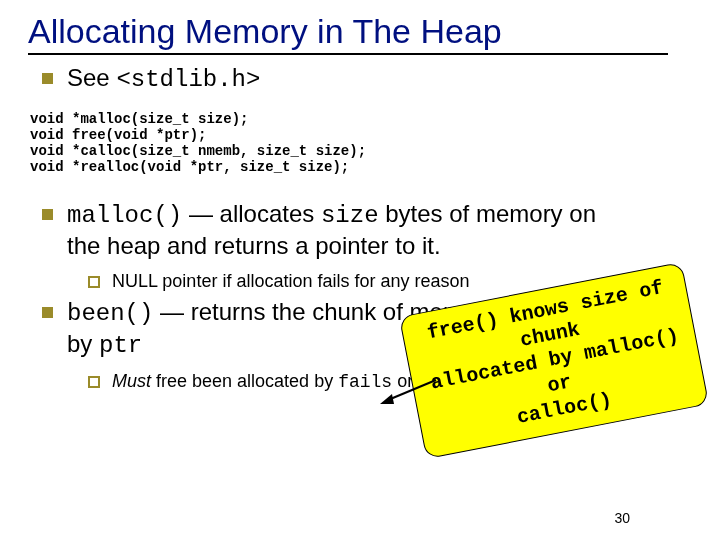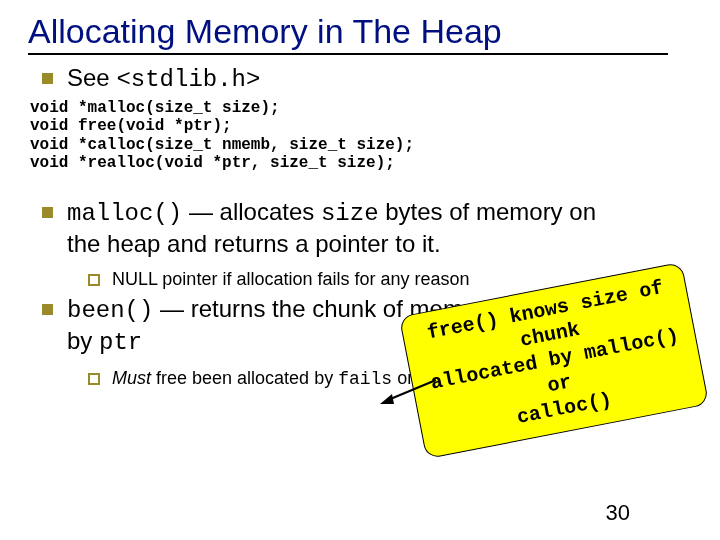--- a/index.html
+++ b/index.html
@@ -54,35 +54,35 @@
     width: 8px;
     height: 8px;
     border: 2px solid #9a8b2a;
     background: #fff;
     flex: 0 0 8px;
     margin-top: 6px;
     margin-right: 12px;
   }
   .codeblock {
     font-family: "Courier New", monospace;
-    font-size: 16px;
+    font-size: 14px;
     font-weight: bold;
     white-space: pre;
-    margin: 4px 0 10px 2px;
+    margin: 16px 0 10px 2px;
     line-height: 1.15;
   }
   .mono {
     font-family: "Courier New", monospace;
     font-weight: normal;
   }
   .pagenum {
     position: absolute;
     right: 26px;
     bottom: 14px;
-    font-size: 22px;
+    font-size: 14px;
     color: #000;
     margin-left: 28px;
   }
   .callout {
     position: absolute;
     left: 410px;
     top: 288px;
     width: 260px;
     background: #ffff00;
     border: 1.5px solid #000;

